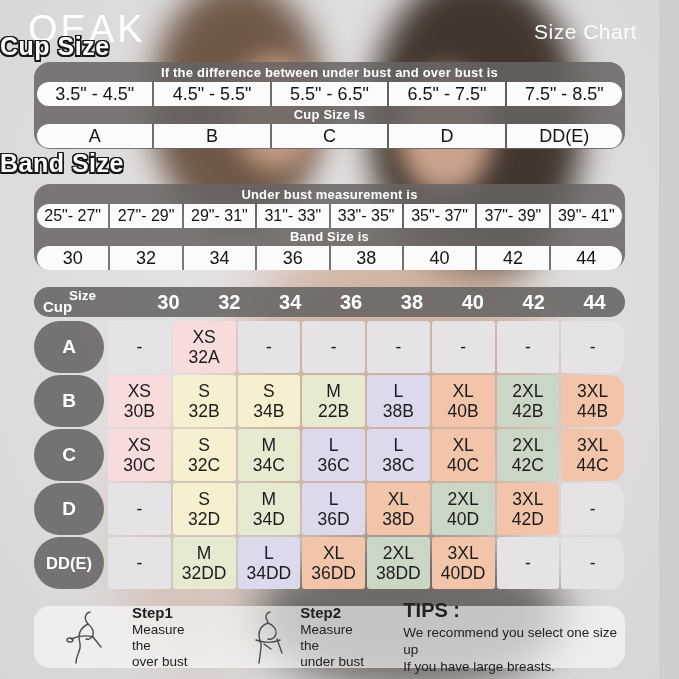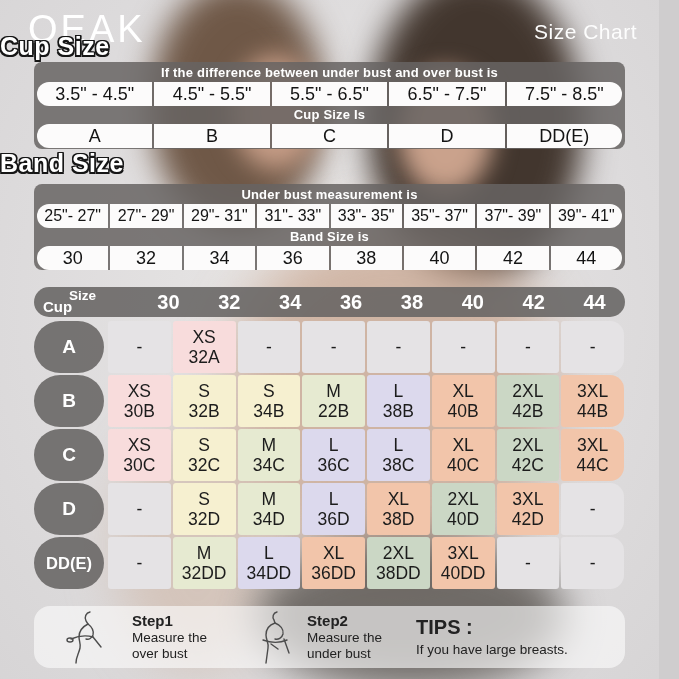--- a/index.html
+++ b/index.html
@@ -22,21 +22,21 @@
   .logo{position:absolute;left:28px;top:8px;font-size:38px;color:#ffffff;letter-spacing:3px;font-weight:500;}
   .page-title{position:absolute;right:22px;top:20px;font-size:21px;color:#fdfdfd;font-weight:500;letter-spacing:.5px;}
   .section-title{
     position:absolute;left:0;width:100%;text-align:left;color:#fff;font-weight:bold;font-size:25px;letter-spacing:.5px;
     text-shadow:-1.5px -1.5px 0 #161616,1.5px -1.5px 0 #161616,-1.5px 1.5px 0 #161616,1.5px 1.5px 0 #161616,
                 -1.5px 0 0 #161616,1.5px 0 0 #161616,0 -1.5px 0 #161616,0 1.5px 0 #161616;
   }
   .cup-title{top:32px;}
   .band-title{top:149px;}
   
-  .lookup{position:absolute;left:34px;right:34px;background:rgba(103,100,99,.85);border-radius:8px;padding:2px 3px;box-sizing:border-box;}
+  .lookup{position:absolute;left:34px;right:34px;background:rgba(103,100,99,.85);border-radius:16px;padding:2px 3px;box-sizing:border-box;}
   .cup-table{top:62px;height:87px;}
   .band-table{top:184px;height:86px;}
   .bar{height:18px;line-height:18px;color:#fff;text-align:center;font-size:13px;font-weight:600;letter-spacing:.2px;}
   .cells{display:flex;height:24px;}
   .cell{flex:1;background:#fcfbfb;margin:0 1px;display:flex;align-items:center;justify-content:center;
         font-size:18px;color:#141414;}
   .cells .cell:first-child{border-radius:13px 0 0 13px;margin-left:0;}
   .cells .cell:last-child{border-radius:0 13px 13px 0;margin-right:0;}
   #band-ranges .cell{font-size:16px;}
   
@@ -353,17 +353,18 @@
         </svg>
         <div style="margin-left:10px;">
           <div class="st-title">Step2</div>
           <div class="st-text">Measure the</div>
           <div class="st-text">under bust</div>
         </div>
       </div>
 
       <div class="tips">
         <div class="tips-title">TIPS :</div>
+        <div class="tips-line">We recommend you select one size up</div>
         <div class="tips-line">If you have large breasts.</div>
       </div>
     </div>
   </div>
 </div>
 
 </body></html>

